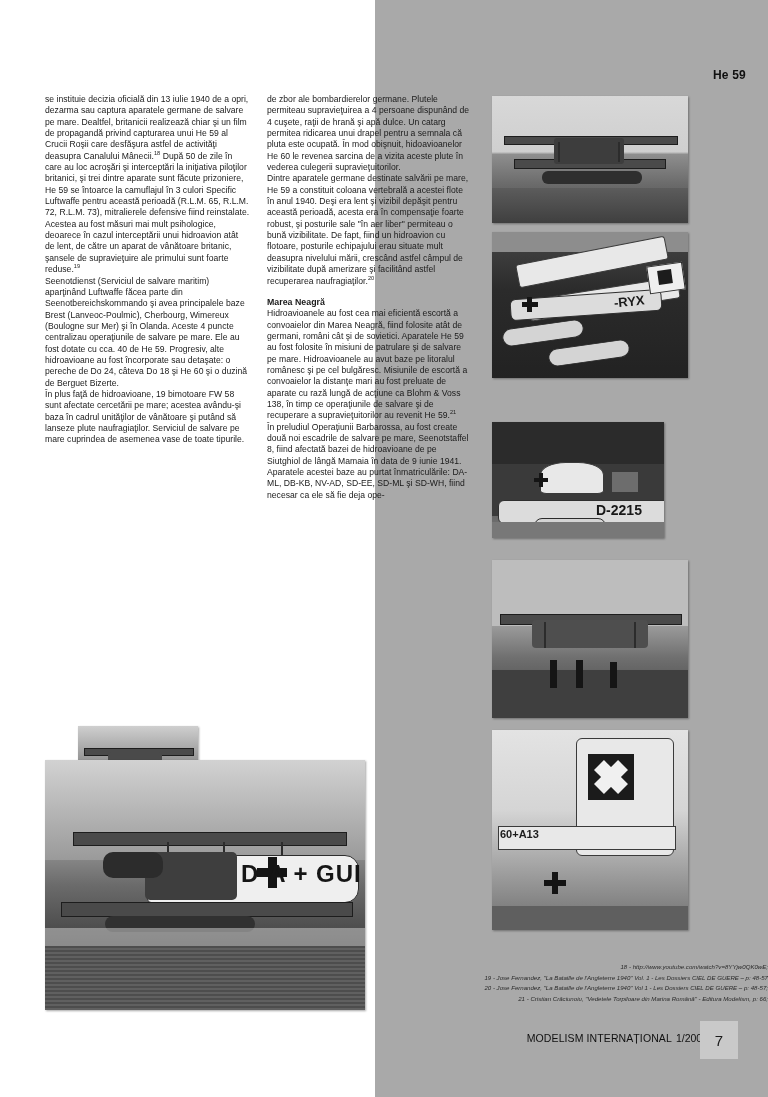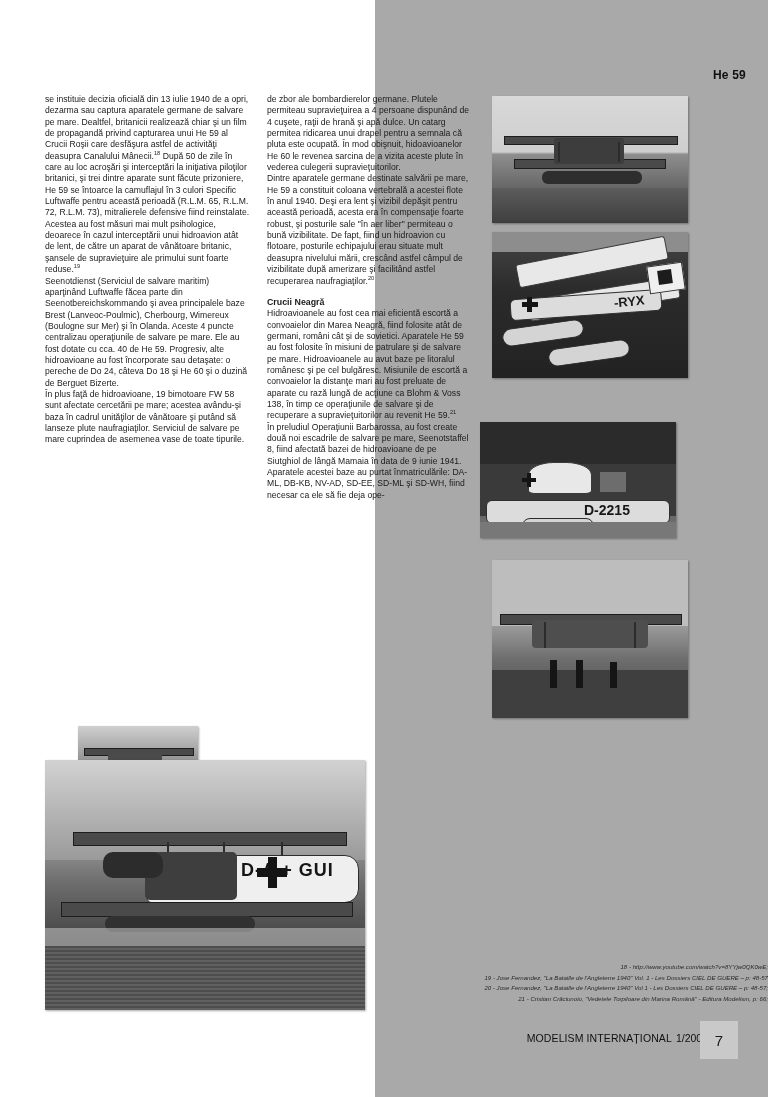--- a/index.html
+++ b/index.html
@@ -95,21 +95,21 @@
     white-space: nowrap;
   }
 
   
   #photo-1 { left: 492px; top: 96px; width: 196px; height: 127px;
     background: linear-gradient(#d8d8d8 0%, #cfcfcf 44%, #8e8e8e 46%, #6a6a6a 70%, #4c4c4c 100%); }
   
   #photo-2 { left: 492px; top: 232px; width: 196px; height: 146px;
     background: linear-gradient(#5f5f5f 0%, #3d3d3d 14%, #2b2b2b 40%, #222222 100%); }
   
-  #photo-3 { left: 480px; top: 422px; width: 196px; height: 116px;
+  #photo-3 { left: 492px; top: 422px; width: 172px; height: 116px;
     background: linear-gradient(#3a3a3a 0%, #2e2e2e 35%, #585858 60%, #777777 100%); }
   
   #photo-4 { left: 492px; top: 560px; width: 196px; height: 158px;
     background: linear-gradient(#cfcfcf 0%, #b4b4b4 30%, #6f6f6f 62%, #3c3c3c 100%); }
   
   #photo-5 { left: 492px; top: 730px; width: 196px; height: 200px;
     background: linear-gradient(#e3e3e3 0%, #d5d5d5 40%, #9d9d9d 72%, #6d6d6d 100%); }
   
   #photo-6 { left: 78px; top: 726px; width: 120px; height: 62px;
     background: linear-gradient(#cfcfcf 0%, #9a9a9a 50%, #636363 100%); }
@@ -190,21 +190,21 @@
 
   <div id="col-1" class="text-col">
     <p><span>se instituie decizia oficială din 13 iulie 1940 de a opri, dezarma sau captura aparatele germane de salvare pe mare. Dealtfel, britanicii realizează chiar şi un film de propagandă privind capturarea unui He 59 al Crucii Roşii care desfăşura astfel de activităţi deasupra Canalului Mânecii.</span><sup>18</sup> <span>După 50 de zile în care au loc acroşări şi interceptări la iniţiativa piloţilor britanici, şi trei dintre aparate sunt făcute prizoniere, He 59 se întoarce la camuflajul în 3 culori Specific Luftwaffe pentru această perioadă (R.L.M. 65, R.L.M. 72, R.L.M. 73), mitralierele defensive fiind reinstalate. Acestea au fost măsuri mai mult psihologice, deoarece în cazul interceptării unui hidroavion atât de lent, de către un aparat de vânătoare britanic, şansele de supravieţuire ale primului sunt foarte reduse.</span><sup>19</sup></p>
     <p>Seenotdienst (Serviciul de salvare maritim) aparţinând Luftwaffe făcea parte din Seenotbereichskommando şi avea principalele baze Brest (Lanveoc-Poulmic), Cherbourg, Wimereux (Boulogne sur Mer) şi în Olanda. Aceste 4 puncte centralizau operaţiunile de salvare pe mare. Ele au fost dotate cu cca. 40 de He 59. Progresiv, alte hidroavioane au fost încorporate sau detaşate: o pereche de Do 24, câteva Do 18 şi He 60 şi o duzină de Berguet Bizerte.</p>
     <p>În plus faţă de hidroavioane, 19 bimotoare FW 58 sunt afectate cercetării pe mare; acestea avându-şi baza în cadrul unităţilor de vânătoare şi putând să lanseze plute naufragiaţilor. Serviciul de salvare pe mare cuprindea de asemenea vase de toate tipurile.</p>
   </div>
 
   <div id="col-2" class="text-col">
     <p>de zbor ale bombardierelor germane. Plutele permiteau supravieţuirea a 4 persoane dispunând de 4 cuşete, raţii de hrană şi apă dulce. Un catarg permitea ridicarea unui drapel pentru a semnala că pluta este ocupată. În mod obişnuit, hidoavioanelor He 60 le revenea sarcina de a vizita aceste plute în vederea culegerii supravieţuitorilor.</p>
     <p><span>Dintre aparatele germane destinate salvării pe mare, He 59 a constituit coloana vertebrală a acestei flote în anul 1940. Deşi era lent şi vizibil depăşit pentru această perioadă, acesta era în compensaţie foarte robust, şi posturile sale "în aer liber" permiteau o bună vizibilitate. De fapt, fiind un hidroavion cu flotoare, posturile echipajului erau situate mult deasupra nivelului mării, crescând astfel câmpul de vizibilitate după amerizare şi facilitând astfel recuperarea naufragiaţilor.</span><sup>20</sup></p>
-    <p class="subhead">Crucii Neagră</p>
+    <p class="subhead">Marea Neagră</p>
     <p><span>Hidroavioanele au fost cea mai eficientă escortă a convoaielor din Marea Neagră, fiind folosite atât de germani, români cât şi de sovietici. Aparatele He 59 au fost folosite în misiuni de patrulare şi de salvare pe mare. Hidroavioanele au avut baze pe litoralul românesc şi pe cel bulgăresc. Misiunile de escortă a convoaielor la distanţe mari au fost preluate de aparate cu rază lungă de acţiune ca Blohm &amp; Voss 138, în timp ce operaţiunile de salvare şi de recuperare a supravieţuitorilor au revenit He 59.</span><sup>21</sup></p>
     <p>În preludiul Operaţiunii Barbarossa, au fost create două noi escadrile de salvare pe mare, Seenotstaffel 8, fiind afectată bazei de hidroavioane de pe Siutghiol de lângă Mamaia în data de 9 iunie 1941. Aparatele acestei baze au purtat înmatriculările: DA-ML, DB-KB, NV-AD, SD-EE, SD-ML şi SD-WH, fiind necesar ca ele să fie deja ope-</p>
   </div>
 
   <div class="photo" id="photo-1">
     <div class="shape wing-dark" style="left:12px; top:40px; width:172px; height:7px;"></div>
     <div class="shape wing-dark" style="left:22px; top:63px; width:150px; height:8px;"></div>
     <div class="shape" style="left:62px; top:42px; width:70px; height:26px; background:#3d3d3d; border-radius:3px;"></div>
     <div class="shape strut" style="left:66px; top:46px; width:1.5px; height:20px;"></div>
     <div class="shape strut" style="left:126px; top:46px; width:1.5px; height:20px;"></div>
@@ -244,20 +244,31 @@
     <div class="shape wing-dark" style="left:8px; top:54px; width:180px; height:9px;"></div>
     <div class="shape" style="left:40px; top:60px; width:116px; height:28px; background:#4e4e4e; border-radius:4px;"></div>
     <div class="shape strut" style="left:52px; top:62px; width:1.5px; height:26px;"></div>
     <div class="shape strut" style="left:142px; top:62px; width:1.5px; height:26px;"></div>
     <div class="shape" style="left:0; top:110px; width:196px; height:48px; background:#3f3f3f;"></div>
     <div class="shape" style="left:58px; top:100px; width:7px; height:28px; background:#151515;"></div>
     <div class="shape" style="left:84px; top:100px; width:7px; height:28px; background:#151515;"></div>
     <div class="shape" style="left:118px; top:102px; width:7px; height:26px; background:#151515;"></div>
   </div>
 
+  <div class="photo" id="photo-5">
+    <div class="shape wing" style="left:84px; top:8px; width:96px; height:116px; border-radius:6px;"></div>
+    <div class="shape" style="left:96px; top:24px; width:46px; height:46px; background:#1b1b1b;"></div>
+    <div class="shape" style="left:112px; top:30px; width:14px; height:34px; background:#f0f0f0; transform:rotate(45deg);"></div>
+    <div class="shape" style="left:102px; top:40px; width:34px; height:14px; background:#f0f0f0; transform:rotate(45deg);"></div>
+    <div class="shape wing" style="left:6px; top:96px; width:176px; height:22px;"></div>
+    <div class="shape cross" style="left:52px; top:150px; width:22px; height:6px;"></div>
+    <div class="shape cross" style="left:60px; top:142px; width:6px; height:22px;"></div>
+    <div class="shape" style="left:0; top:176px; width:196px; height:24px; background:#5f5f5f;"></div>
+    <div class="photo-label" style="left:8px; top:98px; font-size:11px; color:#1c1c1c;">60+A13</div>
+  </div>
 
   <div class="photo" id="photo-6">
     <div class="shape wing-dark" style="left:6px; top:22px; width:108px; height:6px;"></div>
     <div class="shape" style="left:30px; top:26px; width:54px; height:16px; background:#4a4a4a; border-radius:3px;"></div>
     <div class="shape" style="left:0; top:46px; width:120px; height:16px; background:#7a7a7a;"></div>
   </div>
 
   <div class="photo" id="photo-7">
     <div class="shape" style="left:0; top:0; width:320px; height:100px; background:linear-gradient(#d2d2d2,#9a9a9a);"></div>
 
@@ -274,21 +285,21 @@
 
     <div class="shape cross" style="left:212px; top:108px; width:30px; height:9px;"></div>
     <div class="shape cross" style="left:223px; top:97px; width:9px; height:31px;"></div>
 
     <div class="shape wing-dark" style="left:16px; top:142px; width:290px; height:13px;"></div>
 
     <div class="shape" style="left:60px; top:156px; width:150px; height:16px; background:#313131; border-radius:8px;"></div>
     <div class="shape" style="left:0; top:168px; width:320px; height:28px; background:#c9c9c9; opacity:.55;"></div>
 
     <div class="shape water" style="left:0; top:186px; width:320px; height:64px;"></div>
-    <div class="photo-label" style="left:196px; top:100px; font-size:18px; color:#151515; letter-spacing:1px;">D-A + GUI</div>
+    <div class="photo-label" style="left:196px; top:100px; font-size:24px; color:#151515; letter-spacing:1px;">D-A + GUI</div>
   </div>
 
   <div id="footnotes">
     <div>18 - http://www.youtube.com/watch?v=8YYjw0QK0wE;</div>
     <div>19 - Jose Fernandez, "La Bataille de l'Angleterre 1940" Vol. 1 - Les Dossiers CIEL DE GUERE – p: 48-57</div>
     <div>20 - Jose Fernandez, "La Bataille de l'Angleterre 1940" Vol 1 - Les Dossiers CIEL DE GUERE – p: 48-57;</div>
     <div>21 - Cristian Crăciunoiu, "Vedetele Torpiloare din Marina Română" - Editura Modelism, p: 66;</div>
   </div>
 
   <div id="footer-bar"></div>

